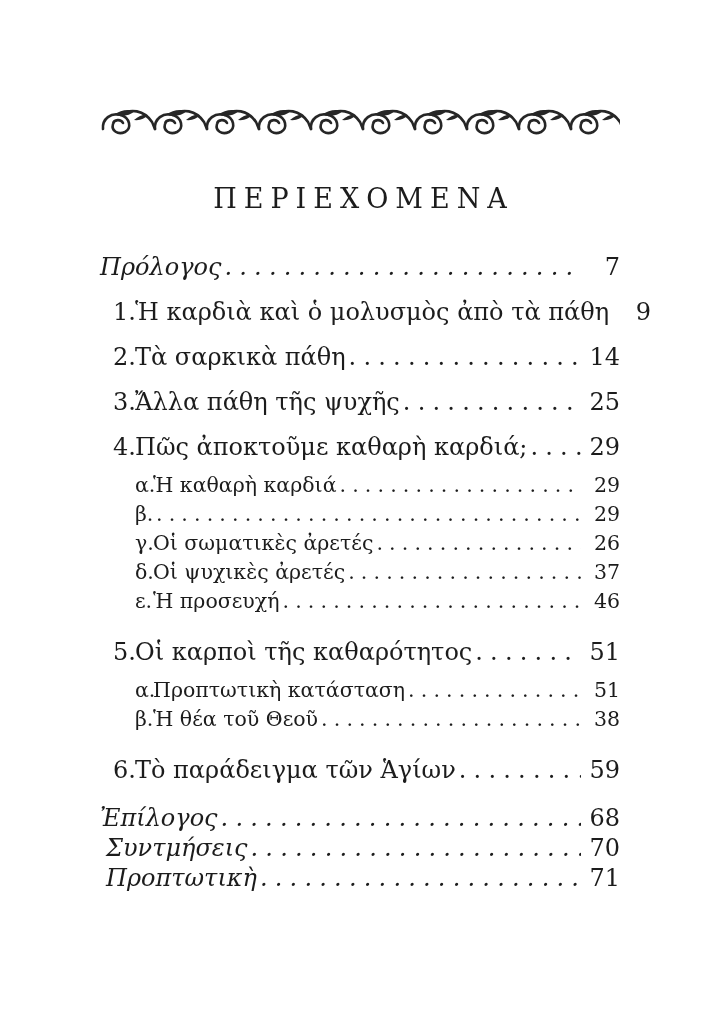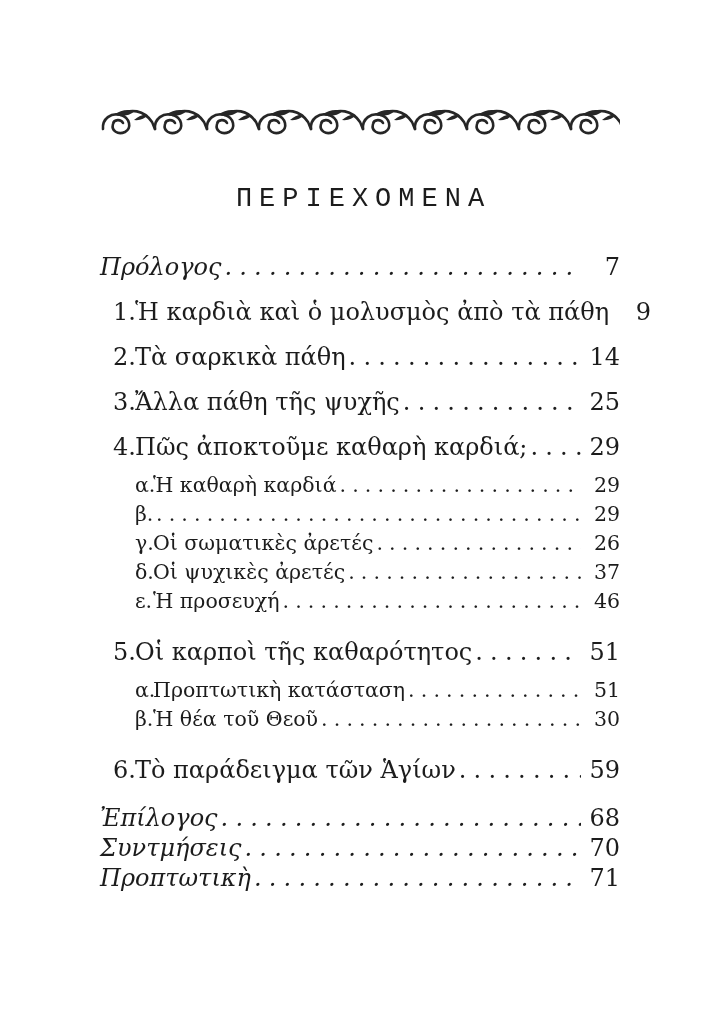--- a/index.html
+++ b/index.html
@@ -28,21 +28,20 @@
   }
   .ornament svg { display: block; }
   h1.title {
     margin: 40px 0 17px 0;
     font-size: 27px;
     font-weight: normal;
     line-height: 38px;
     text-align: center;
     letter-spacing: 7px;
     padding-left: 7px; 
-    font-family: Liberation Mono, monospace;
   }
   .toc {
     margin-top: 34px;
   }
   .row {
     display: flex;
     align-items: center;
     white-space: nowrap;
   }
   .row .marker {
@@ -89,21 +88,21 @@
     line-height: 30px;
     font-style: italic;
     margin-top: 0;
   }
   .row.section .pagenum { font-style: normal; }
   
   .row.section + .row.chapter { margin-top: 15px; }
   .row.chapter + .row.sub { margin-top: 9px; }
   .row.sub + .row.chapter { margin-top: 21px; }
   .row.chapter + .row.section { margin-top: 18px; }
-  .row.section + .row.section { margin-top: 0; }
+  .row.section + .row.section { margin-top: 0; margin-left: 6px; }
 </style>
 </head>
 <body>
 
 <div class="page">
   <div class="content">
 
     <div class="ornament">
       <svg width="520" height="36" viewBox="0 0 520 36" xmlns="http://www.w3.org/2000/svg" aria-hidden="true">
         <defs>
@@ -202,21 +201,21 @@
         <div class="row sub">
     <span class="marker">α.</span>
     <span class="label">Προπτωτικὴ κατάσταση</span>
     <span class="leader"></span>
     <span class="pagenum">51</span>
   </div>
         <div class="row sub">
     <span class="marker">β.</span>
     <span class="label">Ἡ θέα τοῦ Θεοῦ</span>
     <span class="leader"></span>
-    <span class="pagenum">30</span>
+    <span class="pagenum">38</span>
   </div>
         <div class="row chapter">
     <span class="marker">6.</span>
     <span class="label">Τὸ παράδειγμα τῶν Ἁγίων</span>
     <span class="leader"></span>
     <span class="pagenum">59</span>
   </div>
         <div class="row section">
 
     <span class="label">Ἐπίλογος</span>

